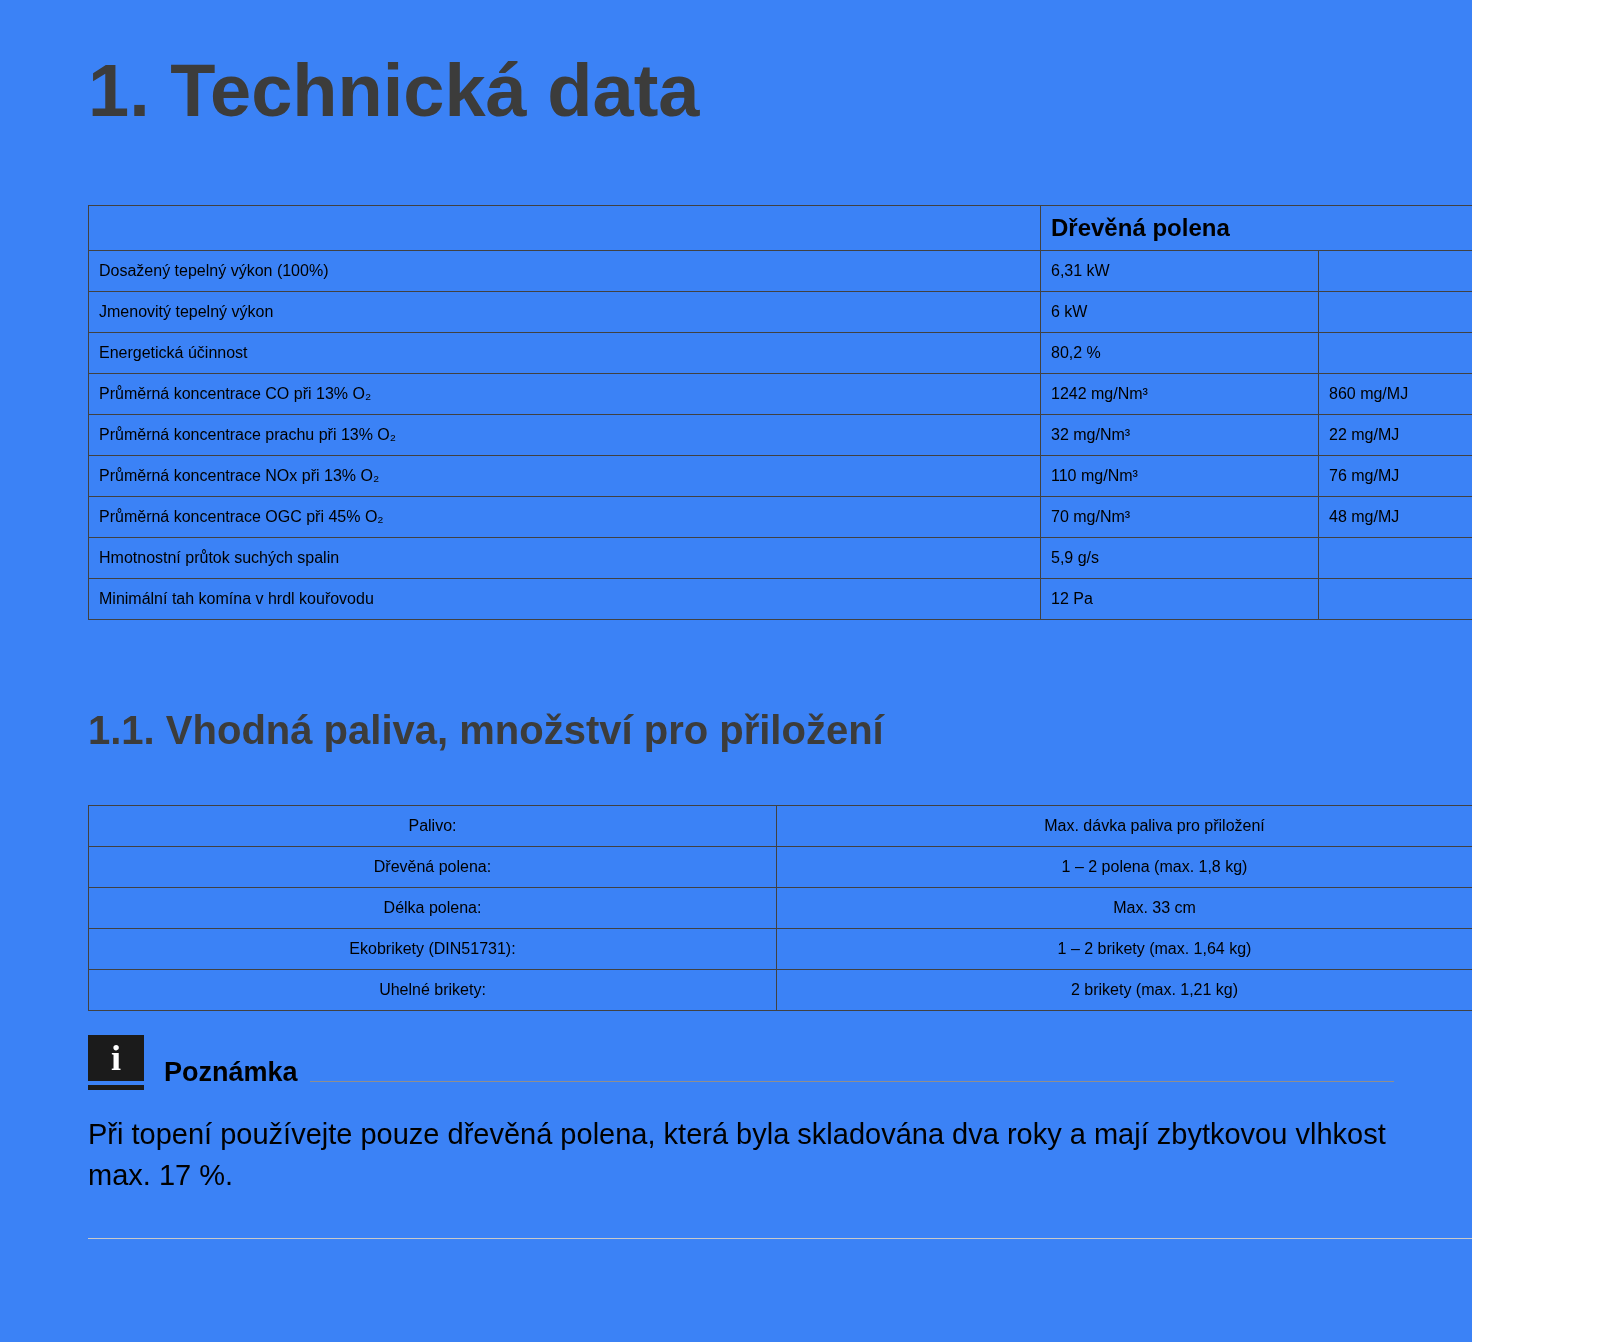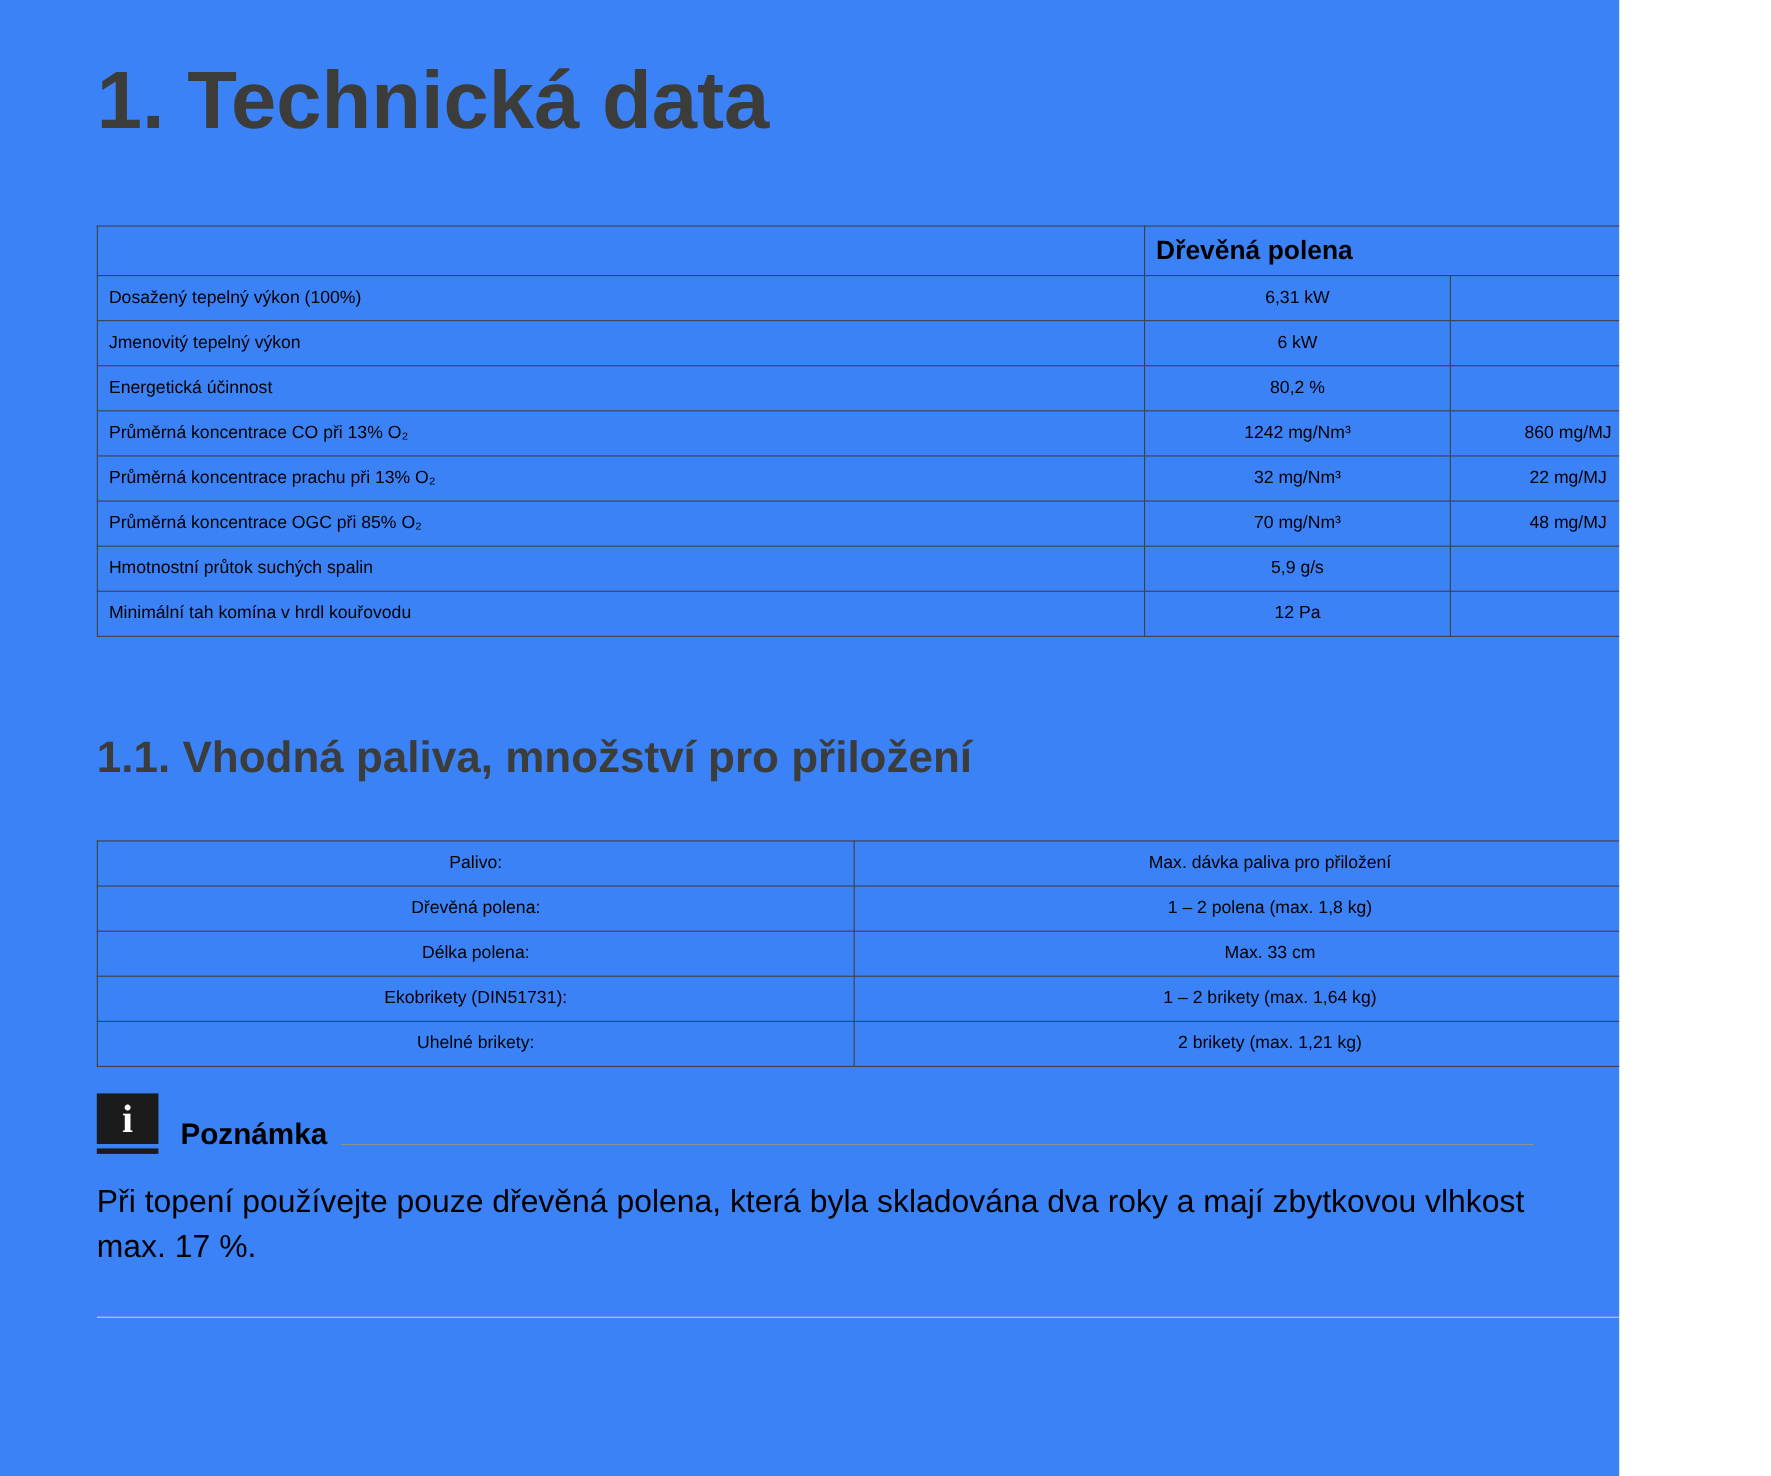--- a/index.html
+++ b/index.html
@@ -35,21 +35,21 @@
     border: 1px solid #414141;
     font-size: 16px;
     height: 40px;
     padding: 0 10px;
     vertical-align: middle;
     overflow: hidden;
     white-space: nowrap;
   }
   table.tech-table td.lbl { text-align: left; }
   table.tech-table td.val,
-  table.tech-table td.val2 { text-align: center; }
+  table.tech-table td.val2 { }
   table.tech-table td.hdr {
     text-align: left;
     font-weight: bold;
     font-size: 24px;
     height: 44px;
   }
   h2.section-title {
     margin: 88px 0 0 0;
     font-size: 40px;
     font-weight: bold;
@@ -146,21 +146,26 @@
       <td class="lbl">Průměrná koncentrace CO při 13% O₂</td>
       <td class="val">1242 mg/Nm³</td>
       <td class="val2">860 mg/MJ</td>
     </tr>
     <tr>
       <td class="lbl">Průměrná koncentrace prachu při 13% O₂</td>
       <td class="val">32 mg/Nm³</td>
       <td class="val2">22 mg/MJ</td>
     </tr>
     <tr>
-      <td class="lbl">Průměrná koncentrace OGC při 85% O₂</td>
+      <td class="lbl">Průměrná koncentrace NOx při 13% O₂</td>
+      <td class="val">110 mg/Nm³</td>
+      <td class="val2">76 mg/MJ</td>
+    </tr>
+    <tr>
+      <td class="lbl">Průměrná koncentrace OGC při 45% O₂</td>
       <td class="val">70 mg/Nm³</td>
       <td class="val2">48 mg/MJ</td>
     </tr>
     <tr>
       <td class="lbl">Hmotnostní průtok suchých spalin</td>
       <td class="val">5,9 g/s</td>
       <td class="val2"></td>
     </tr>
     <tr>
       <td class="lbl">Minimální tah komína v hrdl kouřovodu</td>

